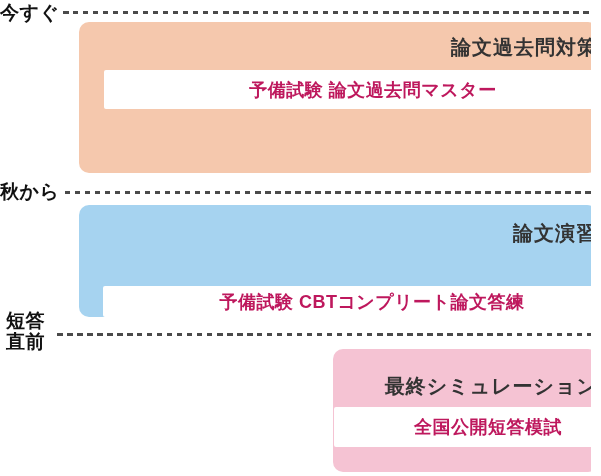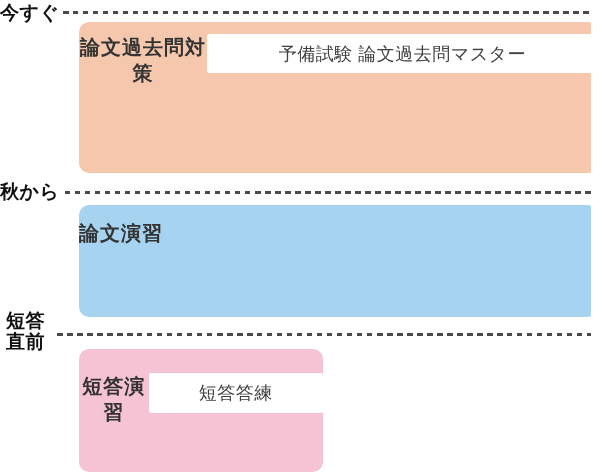--- a/index.html
+++ b/index.html
@@ -39,22 +39,22 @@
   }
   #dash-1 { left: 63px; top: 11px;  width: 533px; }
   #dash-2 { left: 65px; top: 191px; width: 531px; }
   #dash-3 { left: 57px; top: 333px; width: 539px; }
 
   
   .section-box {
     position: absolute;
     border-radius: 10px;
     display: flex;
-    flex-direction: row;
-    align-items: flex-start;
+    flex-direction: column;
+    align-items: flex-end;
     box-sizing: border-box;
   }
   #box-essay-past { left: 79px;  top: 22px;  width: 519px; height: 151px; padding-top: 12px; }
   #box-essay-ex   { left: 79px;  top: 205px; width: 518px; height: 112px; padding-top: 15px; }
   #box-tanto-ex   { left: 79px;  top: 349px; width: 244px; height: 123px; padding-top: 24px; }
   #box-final-sim  { left: 333px; top: 349px; width: 265px; height: 123px; padding-top: 24px; }
 
   .section-title {
     font-size: 20px;
     font-weight: bold;
@@ -68,24 +68,25 @@
   #box-tanto-ex   .section-title,
   #box-final-sim  .section-title { margin-bottom: 8px; }
 
   .course-item {
     background: #ffffff;
     border-radius: 2px;
     display: flex;
     align-items: center;
     justify-content: center;
     font-size: 18px;
-    font-weight: normal;
-    color: #404040;
+    font-weight: bold;
+    color: #be185d;
     letter-spacing: 0.5px;
     white-space: nowrap;
+    padding-left: 44px;
   }
   #box-essay-past .course-item { width: 450px; height: 39px; }
   #box-essay-past .course-item + .course-item { margin-top: 8px; height: 40px; }
   #box-essay-ex   .course-item { width: 450px; height: 42px; }
   #box-tanto-ex   .course-item { width: 210px; height: 40px; }
   #box-final-sim  .course-item { width: 220px; height: 40px; }
 </style>
 </head>
 <body>
 
@@ -100,21 +101,22 @@
   <div class="dash-line" id="dash-2"></div>
   <div class="dash-line" id="dash-3"></div>
 
   <div class="section-box" id="box-essay-past" style="background: rgb(245, 200, 173);">
     <div class="section-title">論文過去問対策</div>
     <div class="course-item">予備試験 論文過去問マスター</div>
   </div>
 
   <div class="section-box" id="box-essay-ex" style="background: rgb(166, 211, 240); gap: 31px;">
     <div class="section-title">論文演習</div>
+    <div class="course-item">予備試験 CBTコンプリート論文答練</div>
   </div>
 
-  <div class="section-box" id="box-tanto-ex" style="background: rgb(245, 195, 211);">
-    <div class="section-title">短答演習</div>
-    <div class="course-item">短答答練</div>
+
+  <div class="section-box" id="box-final-sim" style="background: rgb(245, 195, 211);">
+    <div class="section-title">最終シミュレーション</div>
+    <div class="course-item">全国公開短答模試</div>
   </div>
-
 
 </div>
 
 </body></html>

